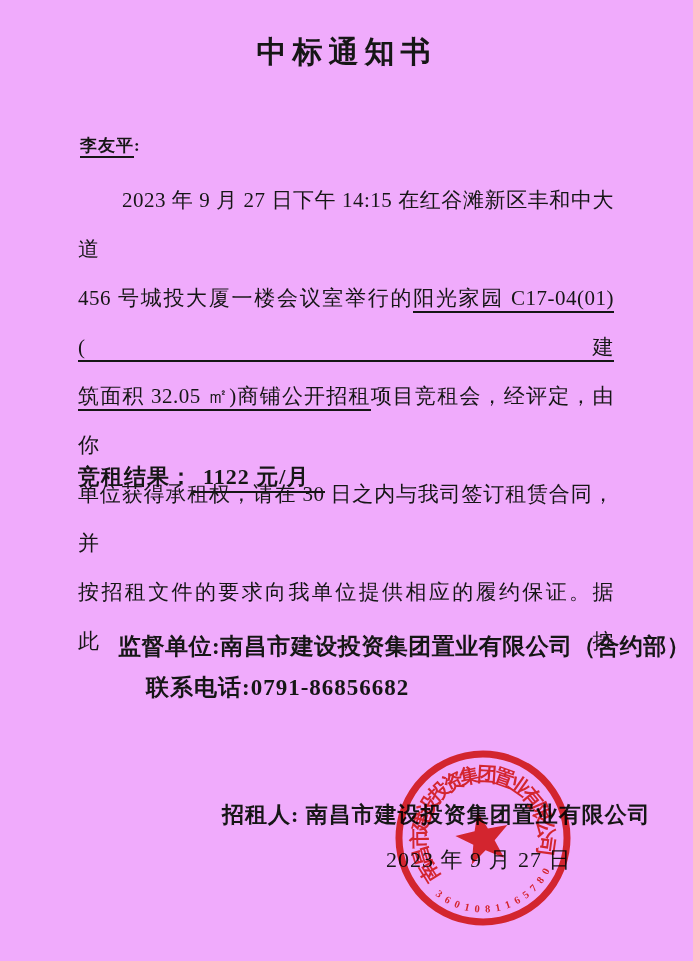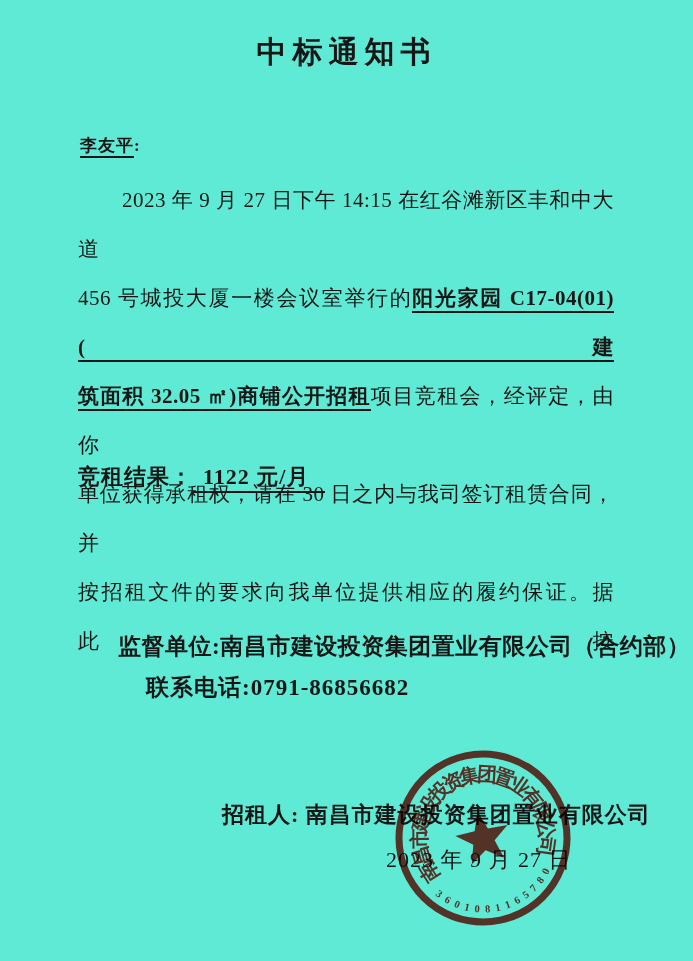--- a/index.html
+++ b/index.html
@@ -1,19 +1,19 @@
 <!DOCTYPE html>
 <html><head>
 <meta charset="utf-8">
 <style>
   html,body{margin:0;padding:0;background:#ffffff;}
   .page{
     position:relative;
     width:693px;height:961px;
-    background:#5eead4;
+    background:#f0abfc;
     overflow:hidden;
     font-family:"Liberation Serif","DejaVu Serif",serif;
     color:#161616;
   }
   .title{
     position:absolute;top:32px;left:0;width:693px;
     text-align:center;font-size:30px;font-weight:700;letter-spacing:6px;
   }
   .greeting{
     position:absolute;top:134px;left:80px;
@@ -23,21 +23,21 @@
   .body-block{
     position:absolute;left:78px;width:536px;
     font-size:21px;line-height:49px;letter-spacing:0.5px;
   }
   .p1{top:176px;}
   .p2{top:547px;}
   .jline{text-align:justify;text-align-last:justify;}
   .lline{text-align:left;}
   .indent2{text-indent:44px;}
   .indent40{text-indent:40px;}
-  .em{font-weight:700;border-bottom:2px solid #161616;padding-bottom:1px;}
+  .em{font-weight:400;border-bottom:2px solid #161616;padding-bottom:1px;}
   .result-line{
     position:absolute;top:462px;left:78px;
     font-size:22px;font-weight:700;letter-spacing:1px;text-align:center;
   }
   .result-value{
     border-bottom:2px solid #161616;
     padding:0 16px 2px 10px;
   }
   .supervisor-line{
     position:absolute;top:631px;left:118px;

